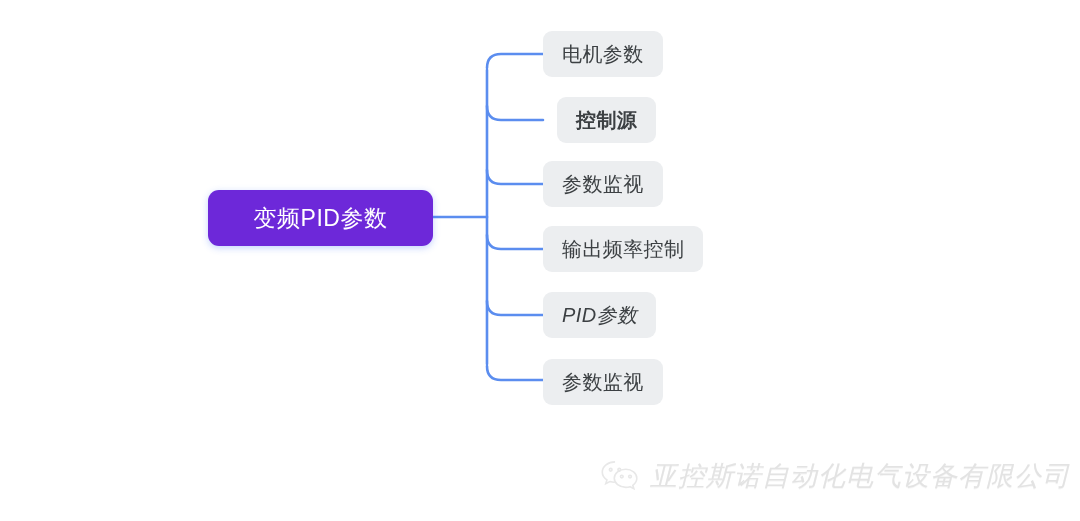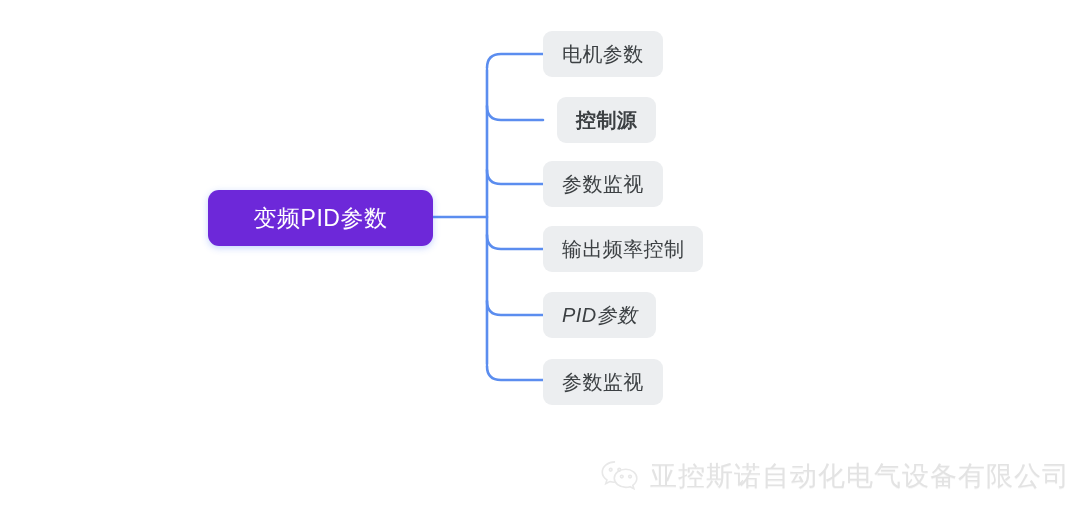--- a/index.html
+++ b/index.html
@@ -79,20 +79,21 @@
     display: flex;
     align-items: center;
     gap: 10px;
     opacity: 1;
   }
   #watermark .wm-text {
     font-size: 27px;
     color: #e3e3e3;
     letter-spacing: 1px;
     text-shadow: 0 1px 0 #f7f7f7;
+    font-style: italic;
   }
   #watermark .wm-icon {
     display: block;
     width: 40px;
     height: 34px;
   }
 </style>
 </head>
 <body>
 

